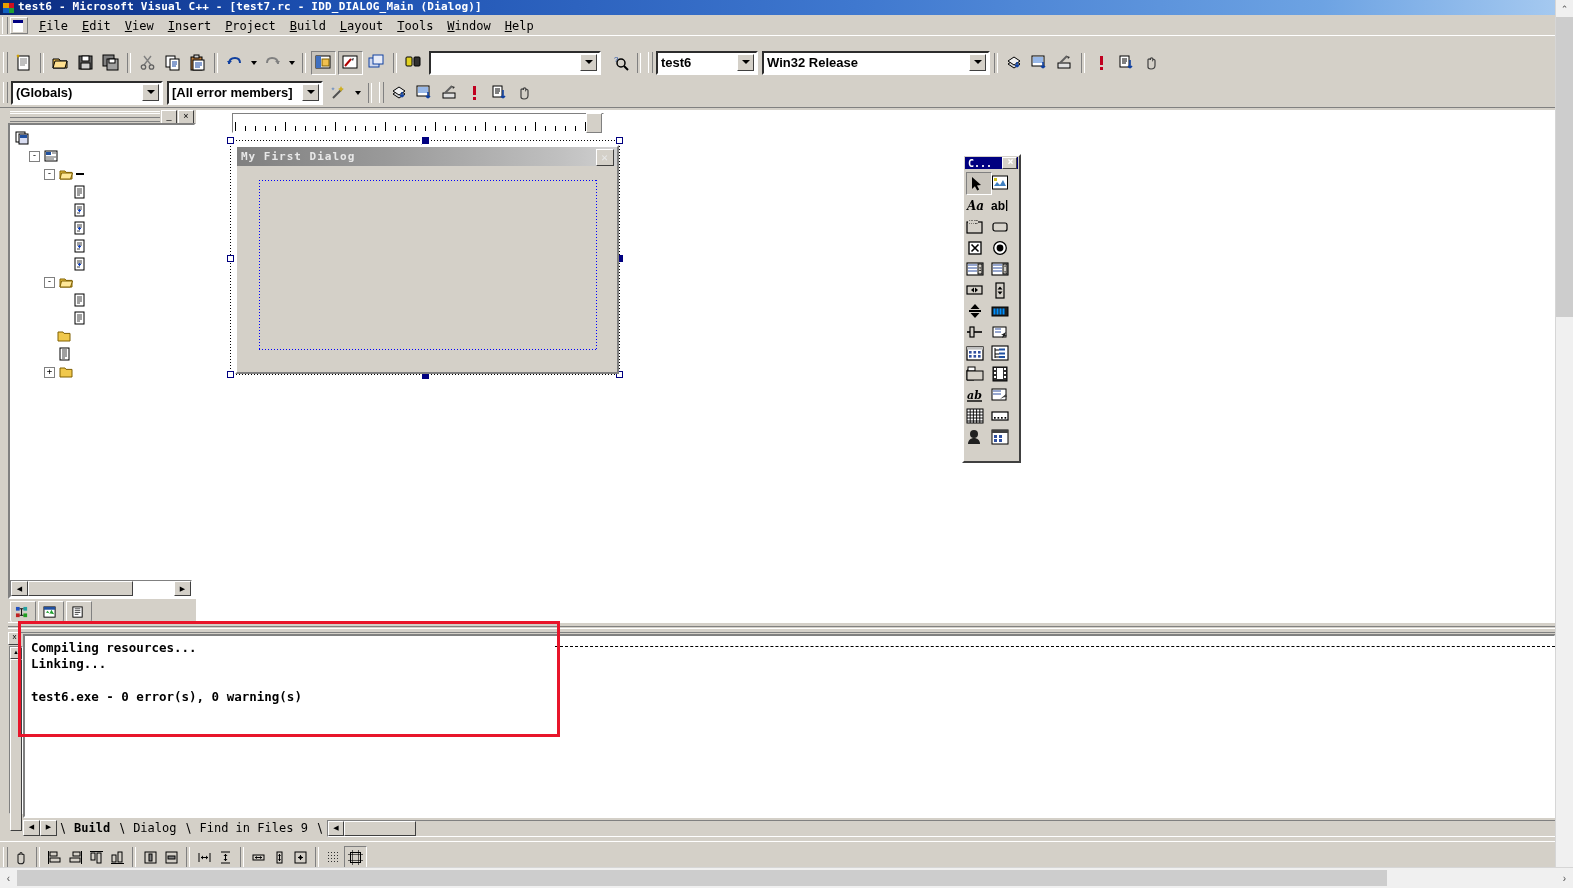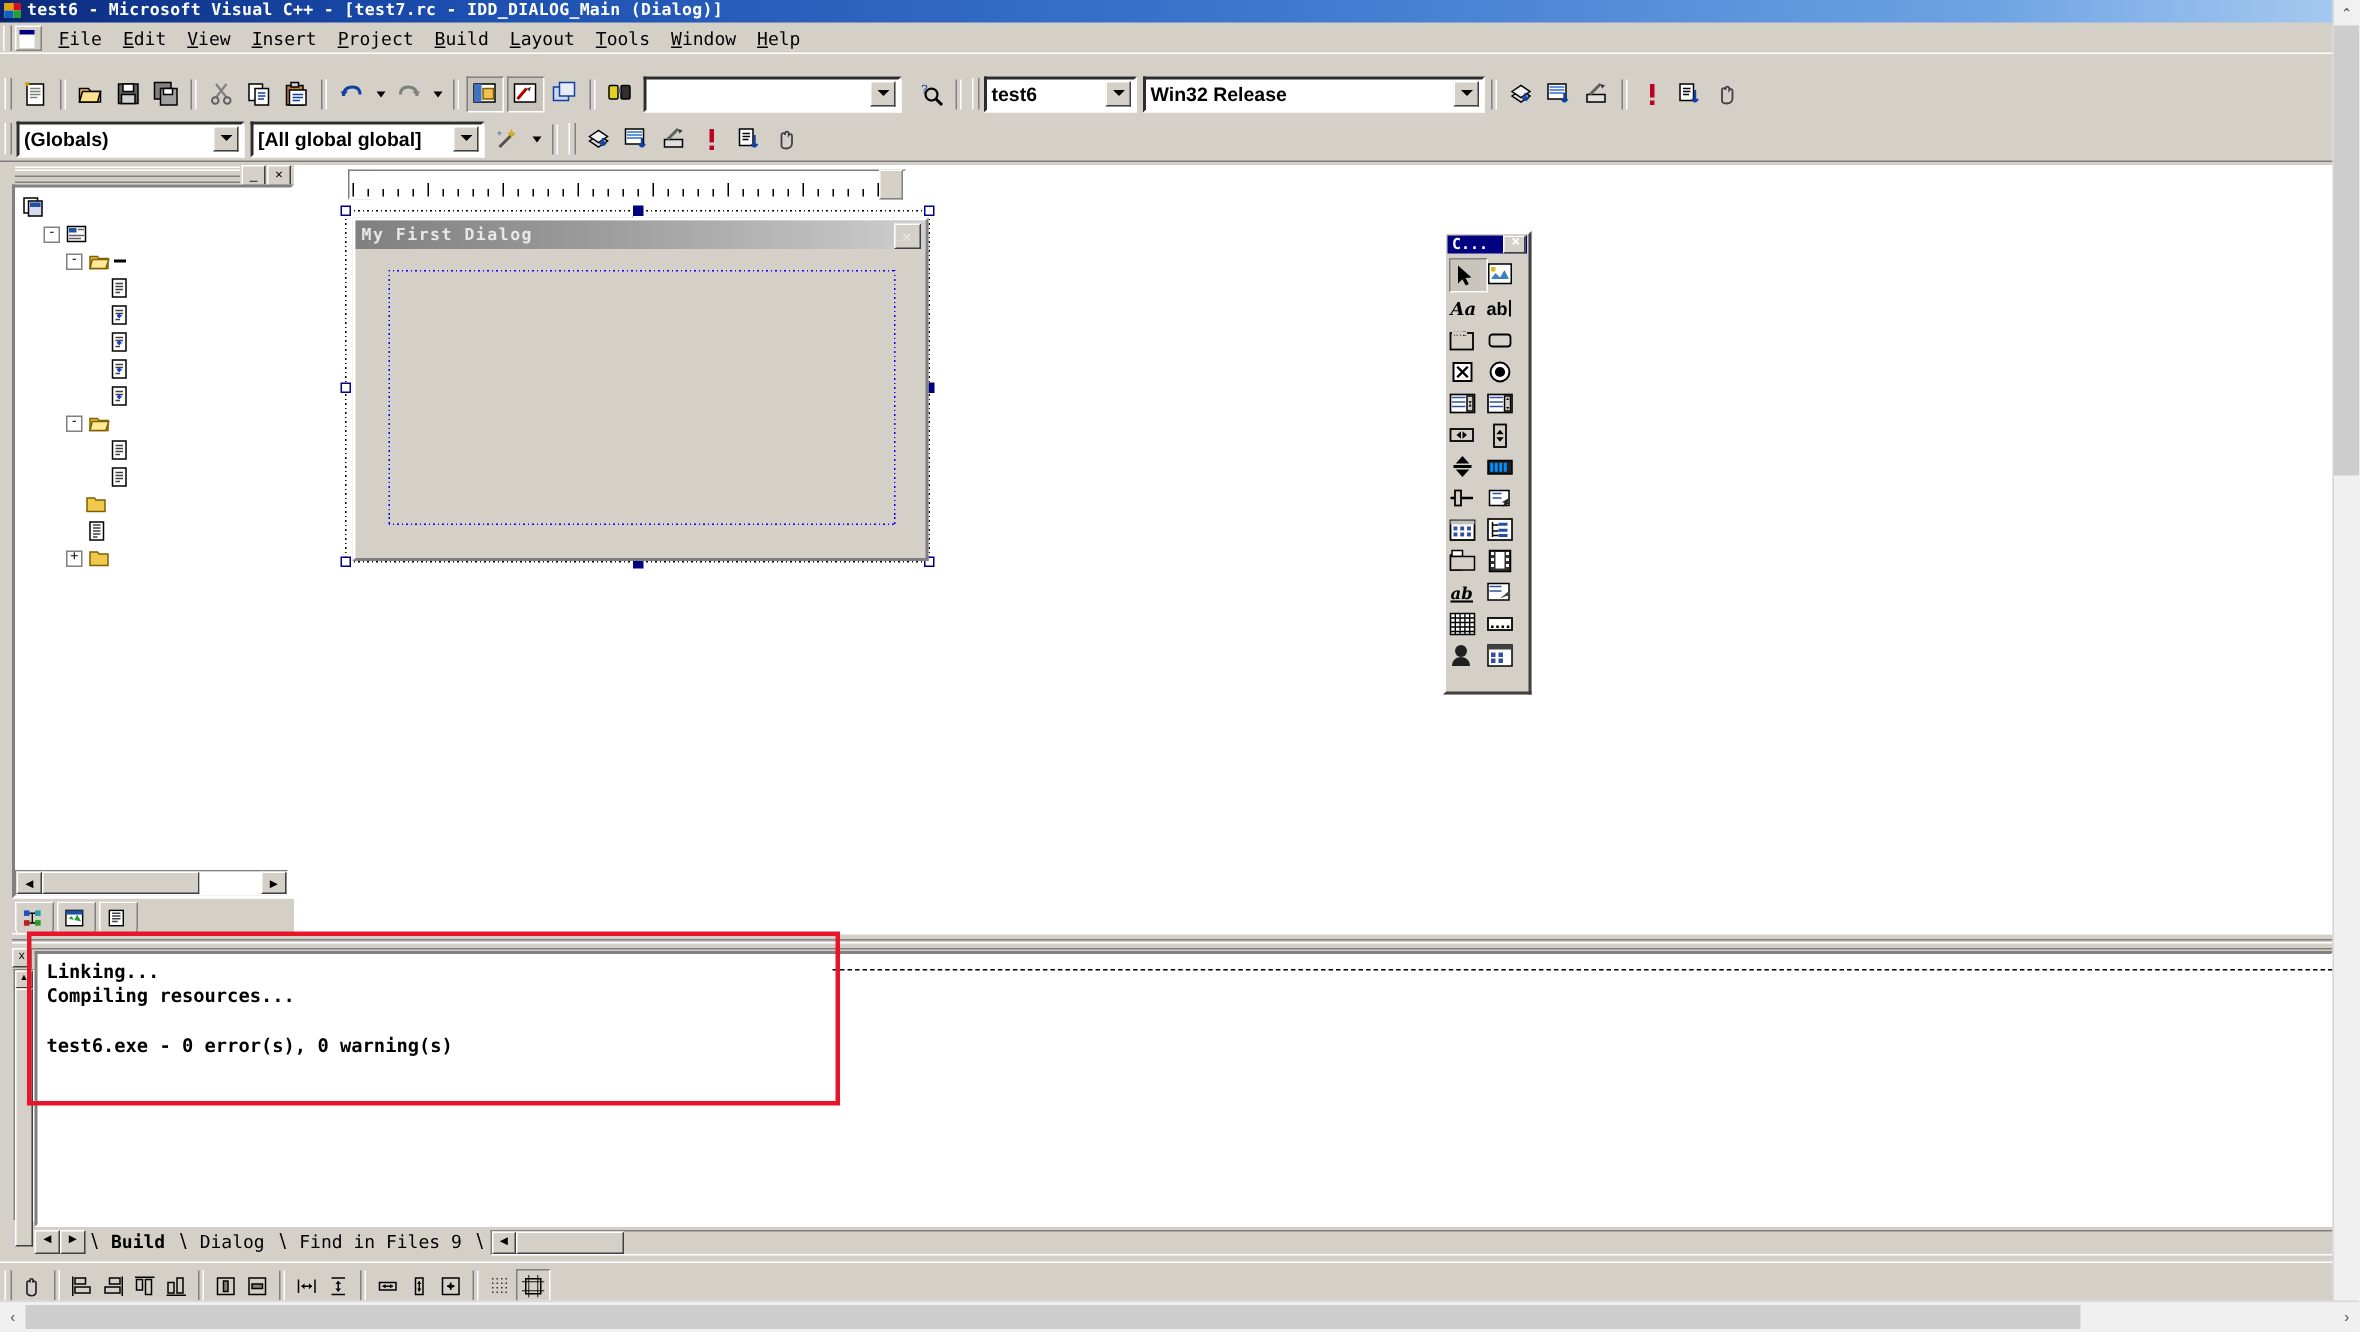--- a/index.html
+++ b/index.html
@@ -364,21 +364,21 @@
   <div class="tb-row" style="top:79px;height:28px;border-bottom:1px solid #808080;">
     <div style="display:flex;align-items:center;height:27px;">
       <div class="grip"></div>
       <div class="combo" style="width:148px;">
         <span class="txt">(Globals)</span>
         <span class="drop">
             <i></i>
           </span>
       </div>
       <div class="combo" style="width:152px;margin-left:4px;">
-        <span class="txt">[All global global]</span>
+        <span class="txt">[All error members]</span>
         <span class="drop">
             <i></i>
           </span>
       </div>
       <div class="tbtn" style="margin-left:4px;">
         <svg width="17" height="17" viewBox="0 0 17 17">
             <path d="M3 14l9-9" stroke="#505050" stroke-width="2"></path>
             <path d="M11 2l1 2 2 1-2 1-1 2-1-2-2-1 2-1z" fill="#d0b020"></path>
             <path d="M3 3l.6 1.2 1.2.6-1.2.6L3 6.6 2.4 5.4 1.2 4.8l1.2-.6z" fill="#7090c0"></path>
           </svg>
@@ -926,21 +926,21 @@
         <div class="b"></div>
       </div>
     <div class="out-left">
       <div class="out-closebtn">x</div>
       <div class="out-scroll">
         <div class="ar">▲</div>
         <div class="th"></div>
       </div>
     </div>
     <div class="out-body">
-      <div class="out-text" id="out-host"><div>Linking...</div><div>Compiling resources...</div><div>&nbsp;</div><div>test6.exe - 0 error(s), 0 warning(s)</div></div>
+      <div class="out-text" id="out-host"><div>Compiling resources...</div><div>Linking...</div><div>&nbsp;</div><div>test6.exe - 0 error(s), 0 warning(s)</div></div>
     </div>
     <div class="out-tabs">
       <div class="otab-arrows">
         <div class="a">◀</div>
         <div class="a">▶</div>
       </div>
       <div style="display:flex;align-items:center;" id="otabs-host">
           <span class="otab-div">∖</span>
           <div class="otab active">Build</div>
           <span class="otab-div">∖</span>

